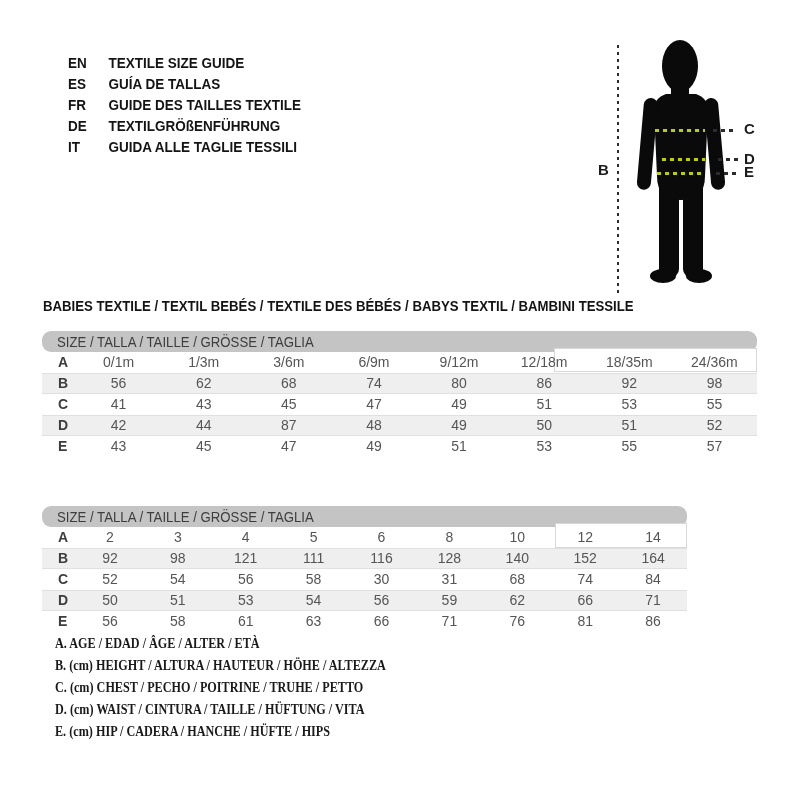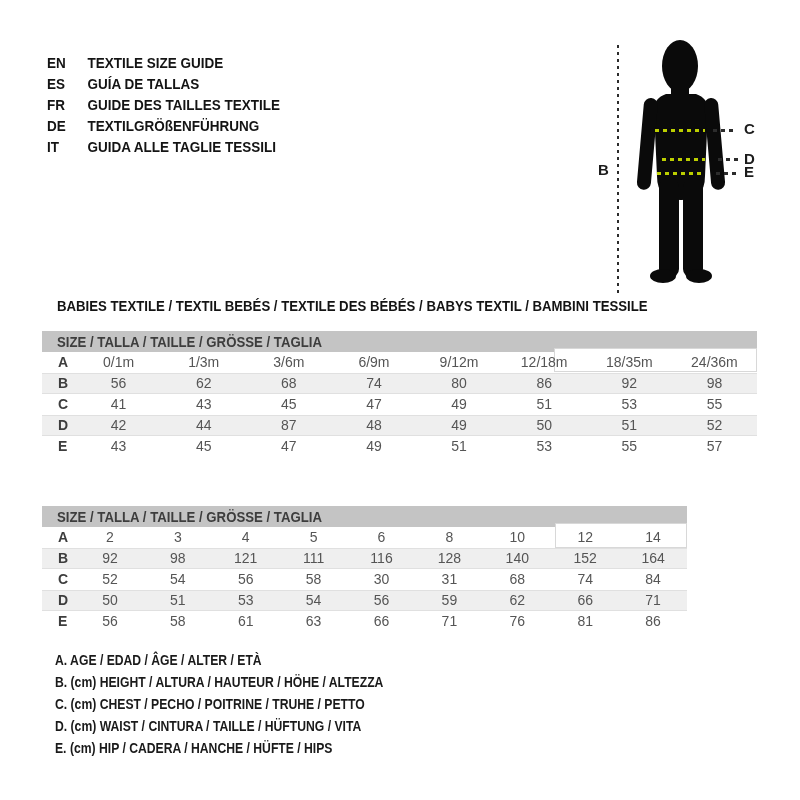--- a/index.html
+++ b/index.html
@@ -1,56 +1,56 @@
 <!DOCTYPE html>
 <html><head>
 <meta charset="utf-8">
 <style>
   html,body{margin:0;padding:0;background:#fff;}
   .canvas{position:relative;width:800px;height:800px;background:#ffffff;overflow:hidden;
           font-family:"Liberation Sans",sans-serif;color:#141414;}
   .cond{display:inline-block;transform:scaleX(0.88);transform-origin:0 50%;white-space:nowrap;}
 
   
-  .langs{position:absolute;left:47px;top:52px;}
+  .langs{position:absolute;left:68px;top:52px;}
   .lang-row{display:flex;height:21px;line-height:21px;font-size:15px;font-weight:bold;
             transform:scaleX(0.9);transform-origin:0 0;white-space:nowrap;}
   .lang-code{width:45px;}
 
   
   .fig-svg{position:absolute;left:600px;top:38px;}
   .vline{position:absolute;left:617px;top:45px;width:2px;height:248px;
          background:repeating-linear-gradient(180deg,#2c2c2c 0 3px,transparent 3px 7px);}
   .hdash{position:absolute;height:3px;}
   .hdash.yellow{background:repeating-linear-gradient(90deg,#bccf00 0 4px,transparent 4px 8px);}
   .hdash.dark{background:repeating-linear-gradient(90deg,#2c2c2c 0 4px,transparent 4px 8px);}
   .mlabel{position:absolute;font-size:15px;font-weight:bold;color:#1c1c1c;line-height:16px;}
 
   
-  .title{position:absolute;left:57px;font-size:15px;font-weight:bold;color:#141414;white-space:nowrap;text-align:right;}
+  .title{position:absolute;left:43px;font-size:15px;font-weight:bold;color:#141414;white-space:nowrap;text-align:right;}
   .babies-title{top:297px;}
   .children-title{top:480px;}
 
   
   .table{position:absolute;left:42px;}
   .babies{top:331px;width:715px;}
   .children{top:506px;width:645px;}
   .bar{position:relative;z-index:0;height:21px;line-height:21px;background:#c4c4c4;
-       font-size:15px;font-weight:bold;color:#3d3d3d;padding-left:15px;box-sizing:border-box;white-space:nowrap;}
+       font-size:15px;font-weight:normal;color:#3d3d3d;padding-left:15px;box-sizing:border-box;white-space:nowrap;border-radius:9px;}
   .overlay-box{position:absolute;background:#ffffff;border:1px solid #d8d8d8;box-sizing:border-box;z-index:1;}
   .babies .overlay-box{left:512px;top:17px;width:203px;height:24px;}
   .children .overlay-box{left:513px;top:17px;width:132px;height:25px;}
   .rows{position:relative;z-index:2;}
   .trow{display:flex;height:21px;line-height:21px;font-size:14px;color:#555555;}
   .trow:nth-child(even){background:#efefef;box-shadow:inset 0 1px 0 #e0e0e0, inset 0 -1px 0 #e0e0e0;}
   .tlabel{width:34px;padding-left:16px;box-sizing:border-box;font-weight:bold;color:#3d3d3d;}
   .tcell{flex:1;text-align:center;}
 
   
-  .legend{position:absolute;left:55px;top:649px;}
+  .legend{position:absolute;left:55px;top:633px;font-family:Liberation Serif, serif;}
   .legend-line{height:22px;line-height:22px;font-size:14px;font-weight:bold;color:#1a1a1a;
                transform:scaleX(0.87);transform-origin:0 0;white-space:nowrap;}
 </style>
 </head>
 <body>
 
 <div class="canvas">
 
   <div class="langs" id="langs">
       <div class="lang-row">

